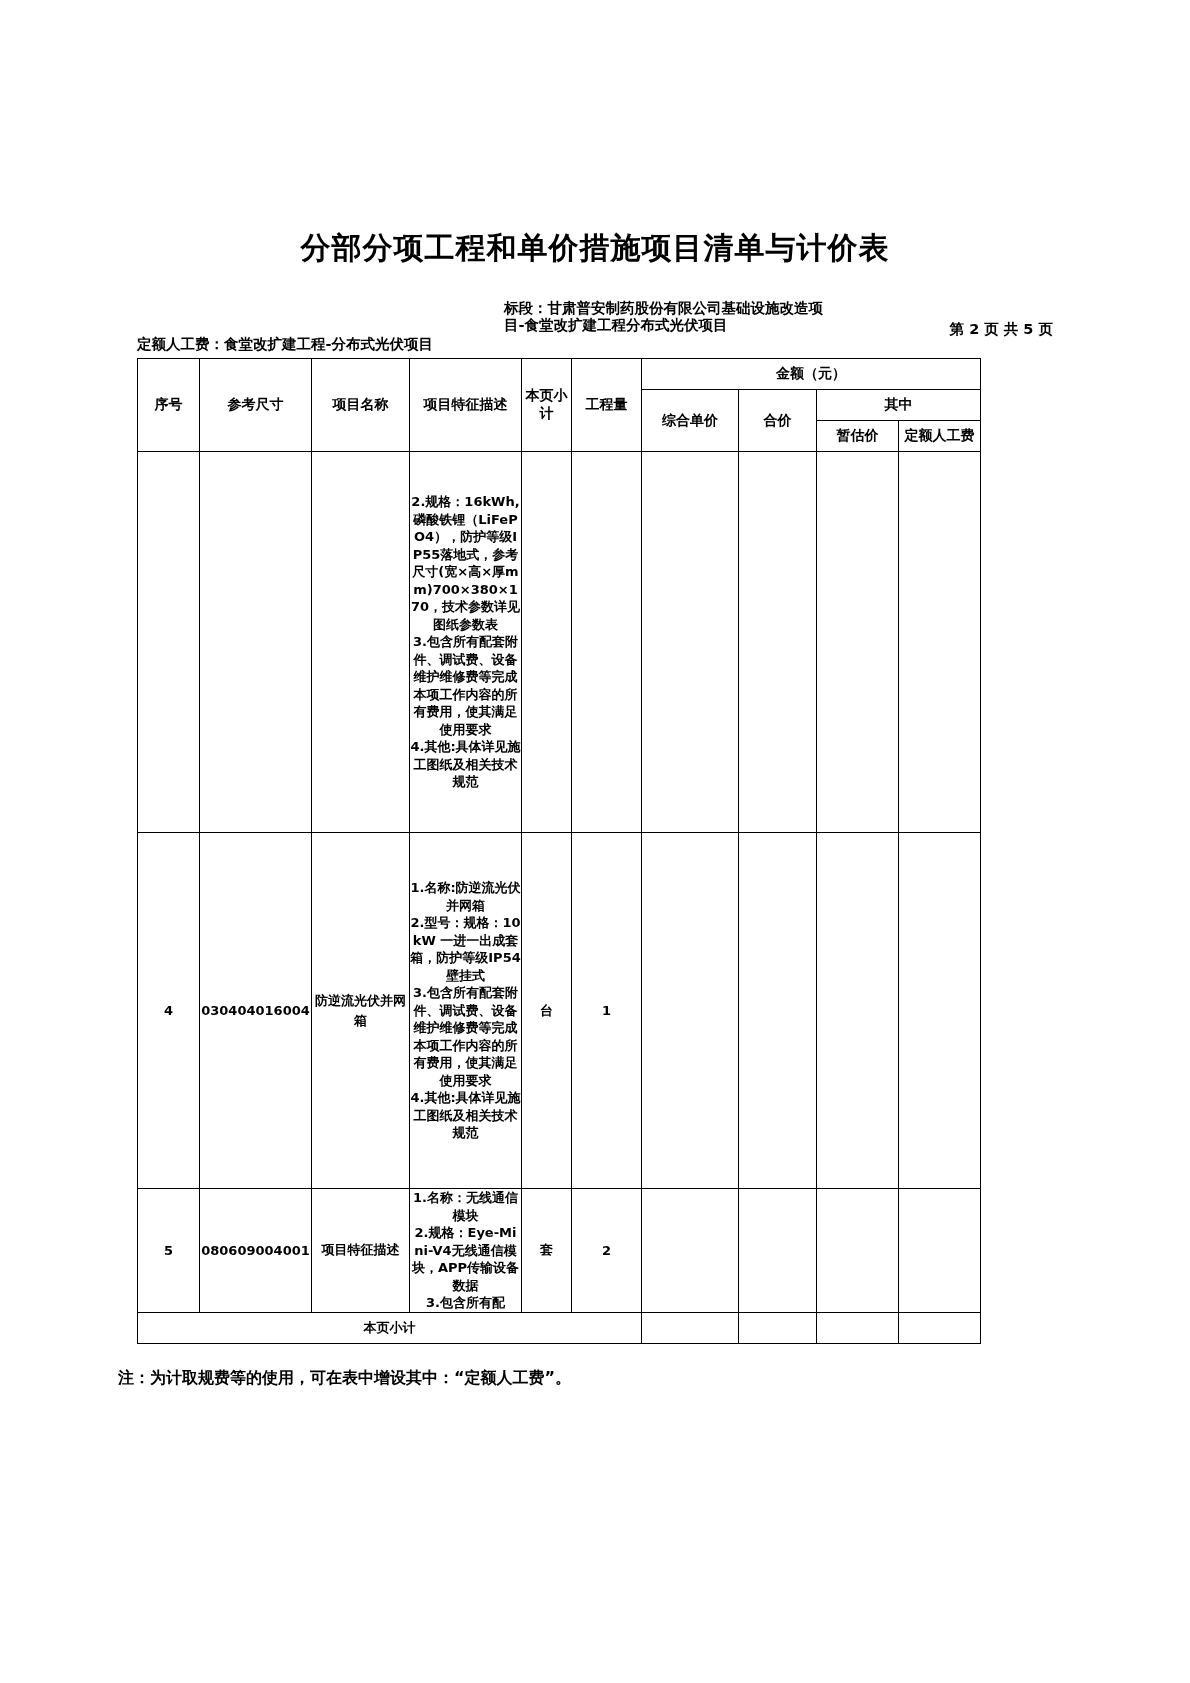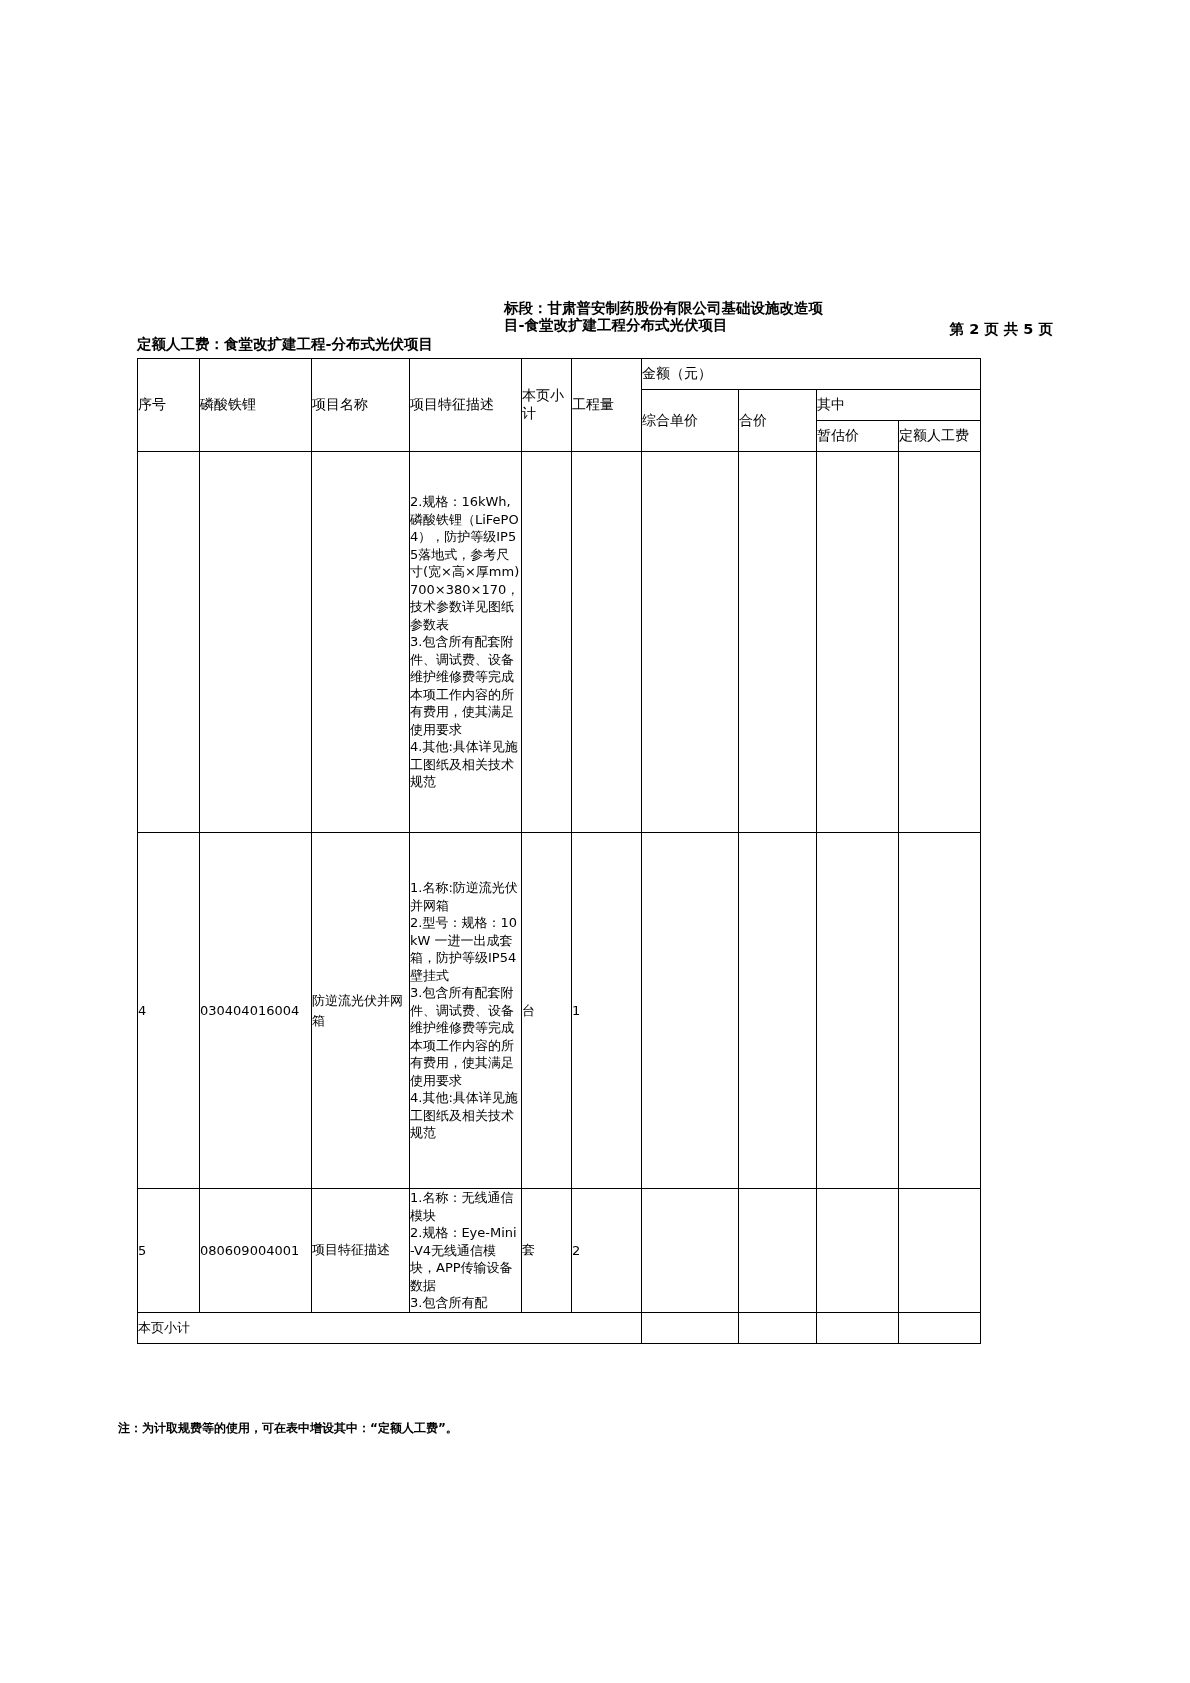--- a/index.html
+++ b/index.html
@@ -63,22 +63,22 @@
     position: absolute;
     top: 358px;
     left: 137px;
     width: 843px;
     border-collapse: collapse;
     table-layout: fixed;
   }
   table.main th, table.main td {
     border: 1.3px solid #000;
     font-size: 13px;
-    font-weight: normal;
-    text-align: left;
+    font-weight: bold;
+    text-align: center;
     vertical-align: middle;
     padding: 0;
   }
   table.main thead th {
     height: 30px;
     font-size: 14px;
   }
   .cell-desc {
     text-align: left;
     vertical-align: top;
@@ -101,31 +101,32 @@
   }
   .row-tall td { height: 380px; }
   .row-mid td { height: 355px; }
   .row-short td { height: 120px; }
   .subtotal td {
     height: 30px;
     font-size: 14.5px;
   }
   .note {
     position: absolute;
-    top: 1420px;
+    top: 1368px;
     left: 118px;
-    font-size: 12px;
+    font-size: 16px;
     font-weight: bold;
   }
 </style>
 </head>
 <body>
 
 <div class="page">
 
+  <div class="doc-title">分部分项工程和单价措施项目清单与计价表</div>
 
   <div class="meta-row">
     <div class="meta-project">定额人工费：食堂改扩建工程-分布式光伏项目</div>
     <div class="meta-bid">标段：甘肃普安制药股份有限公司基础设施改造项目-食堂改扩建工程分布式光伏项目</div>
     <div class="meta-page">第 2 页  共 5 页</div>
   </div>
 
   <table class="main">
     <colgroup>
       <col style="width:62px">
@@ -135,21 +136,21 @@
       <col style="width:50px">
       <col style="width:70px">
       <col style="width:97px">
       <col style="width:78px">
       <col style="width:82px">
       <col style="width:82px">
     </colgroup>
     <thead>
       <tr>
         <th rowspan="3">序号</th>
-        <th rowspan="3">磷酸铁锂</th>
+        <th rowspan="3">参考尺寸</th>
         <th rowspan="3">项目名称</th>
         <th rowspan="3">项目特征描述</th>
         <th rowspan="3">本页小计</th>
         <th rowspan="3">工程量</th>
         <th colspan="4">金额（元）</th>
       </tr>
       <tr>
         <th rowspan="2">综合单价</th>
         <th rowspan="2">合价</th>
         <th colspan="2">其中</th>

